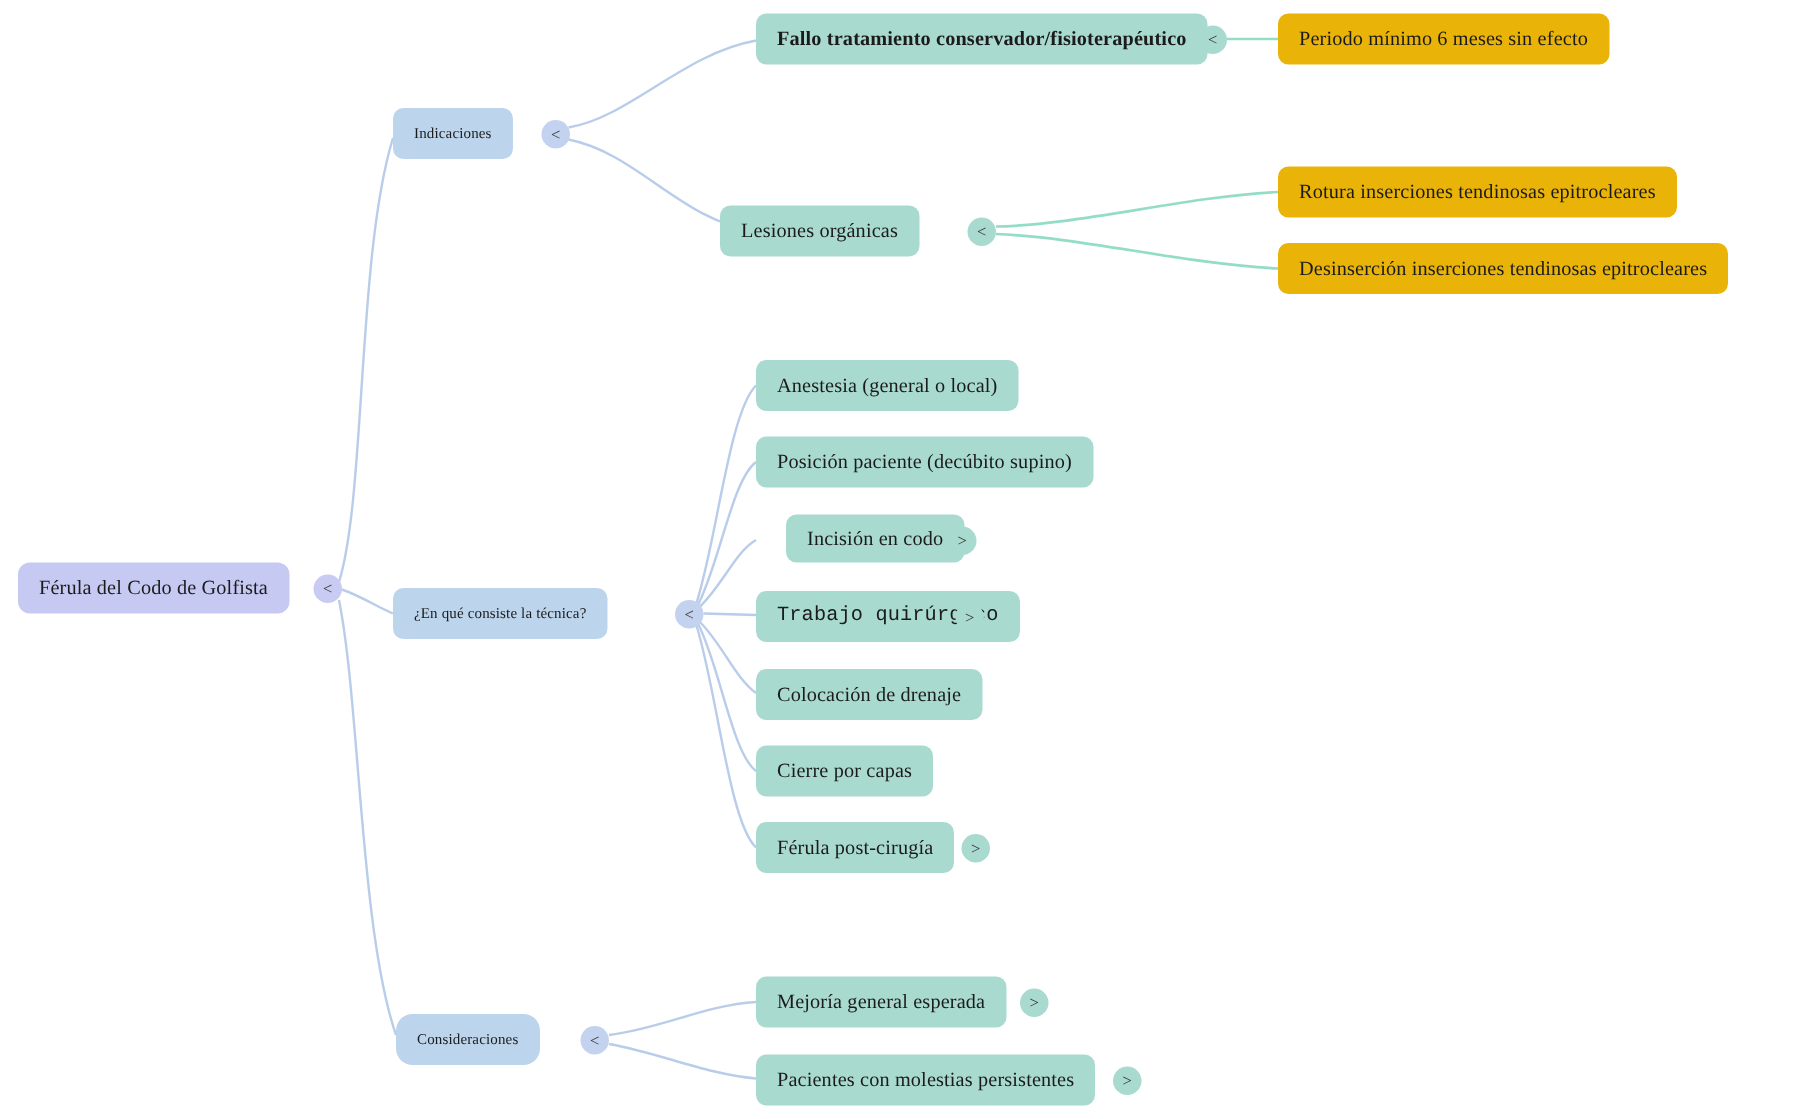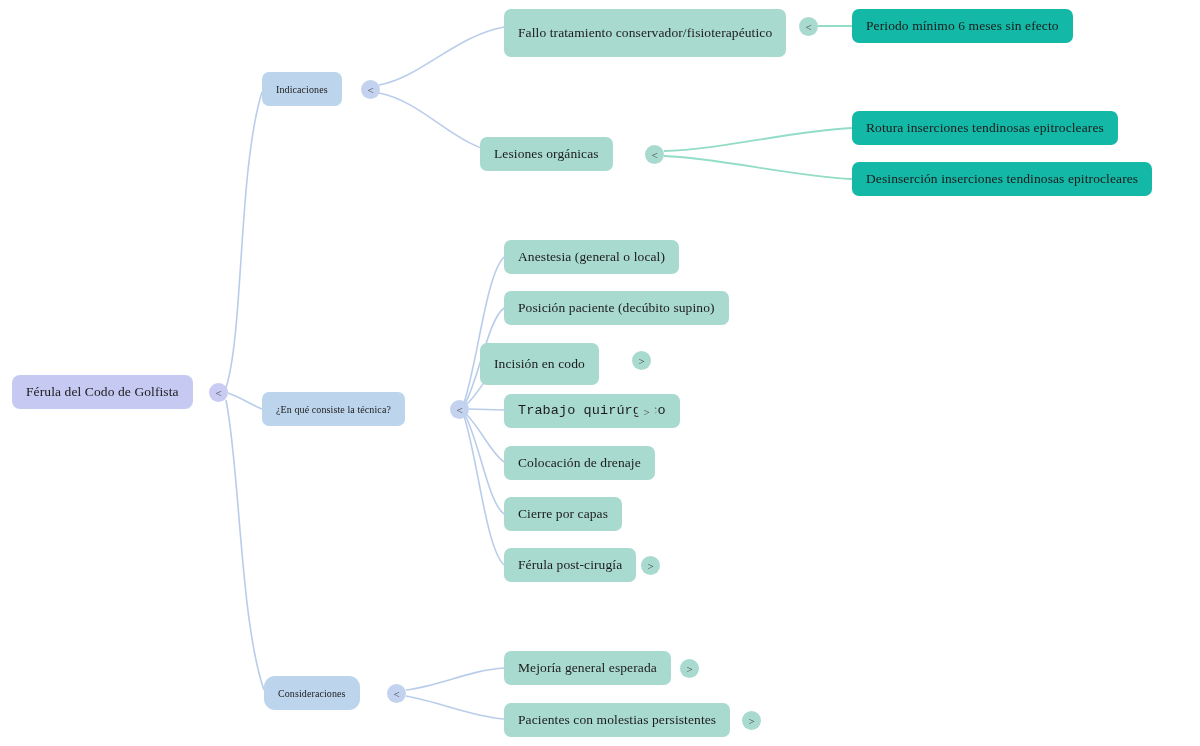--- a/index.html
+++ b/index.html
@@ -49,21 +49,21 @@
   }
   .lvl-1 {
     background: #bdd5ec;
     font-size: 10px;
   }
   .lvl-2 {
     background: #a9dacf;
     font-size: 13.5px;
   }
   .lvl-3 {
-    background: #14b8a6;
+    background: #eab308;
     font-size: 13.5px;
   }
   .toggle {
     position: absolute;
     width: 19px;
     height: 19px;
     border-radius: 50%;
     display: flex;
     align-items: center;
     justify-content: center;
@@ -118,21 +118,21 @@
     <span>&lt;</span>
   </div>
 
   <div class="node lvl-1" style="left:262px; top:72px; height:34px;">
     <span class="node-label">Indicaciones</span>
   </div>
   <div class="toggle tg-blue" style="left:361px; top:80px;">
     <span>&lt;</span>
   </div>
 
-  <div class="node lvl-2" style="left:504px; top:9px; height:48px;">
+  <div class="node lvl-2" style="left:504px; top:9px; height:34px;font-weight:bold;">
     <span class="node-label">Fallo tratamiento conservador/fisioterapéutico</span>
   </div>
   <div class="toggle tg-green" style="left:799px; top:17px;">
     <span>&lt;</span>
   </div>
 
   <div class="node lvl-3" style="left:852px; top:9px; height:34px;">
     <span class="node-label">Periodo mínimo 6 meses sin efecto</span>
   </div>
 
@@ -159,21 +159,21 @@
   </div>
 
   <div class="node lvl-2" style="left:504px; top:240px; height:34px;">
     <span class="node-label">Anestesia (general o local)</span>
   </div>
 
   <div class="node lvl-2" style="left:504px; top:291px; height:34px;">
     <span class="node-label">Posición paciente (decúbito supino)</span>
   </div>
 
-  <div class="node lvl-2" style="left:480px; top:343px; height:42px;">
+  <div class="node lvl-2" style="left:524px; top:343px; height:32px;">
     <span class="node-label">Incisión en codo</span>
   </div>
   <div class="toggle tg-green" style="left:632px; top:351px;">
     <span>&gt;</span>
   </div>
 
   <div class="node lvl-2" style="left:504px; top:394px; height:34px;font-family:Liberation Mono, monospace;">
     <span class="node-label">Trabajo quirúrgico</span>
   </div>
   <div class="toggle tg-green" style="left:637px; top:402px;">

